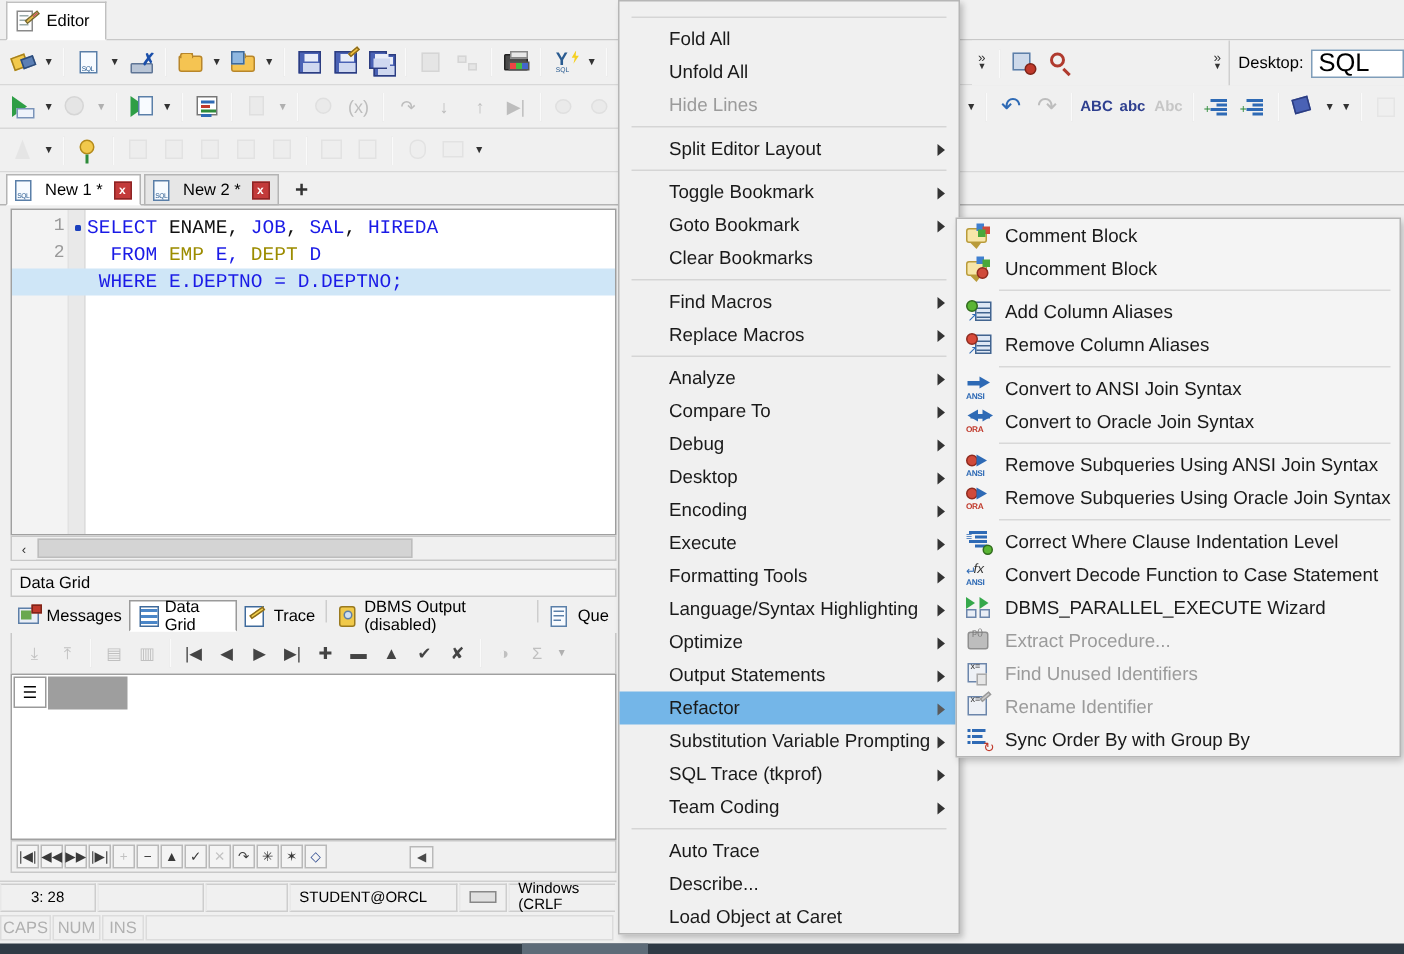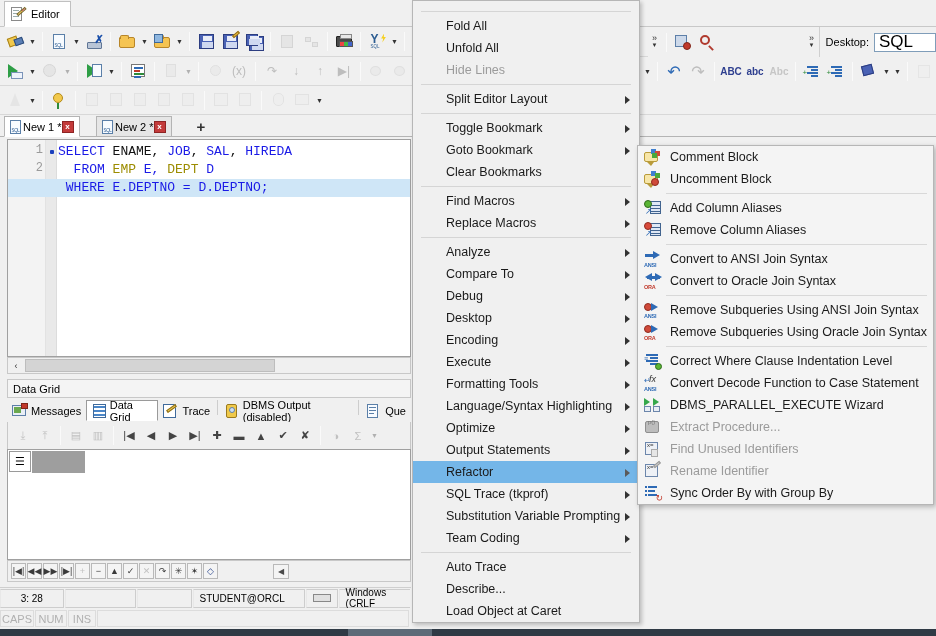--- a/index.html
+++ b/index.html
@@ -116,21 +116,21 @@
   .desktop-box { display: flex; align-items: center; height: 30px; padding-left: 6px;
       border-left: 1px solid #cfcfcf; }
   .desktop-label { font-size: 11px; color: #000; margin-right: 5px; }
   .desktop-combo { background: #fff; border: 1px solid #7f9db9; height: 19px;
       min-width: 62px; padding: 1px 4px; font-size: 17px; display:flex; align-items:center; }
 
   
   .doctabs { position: absolute; left: 0; top: 115px; width: 936px; height: 22px;
       background: #f0f0f0; border-bottom: 1px solid #b4b4b4; }
   .doctab { position: absolute; top: 1px; height: 21px; display: flex; align-items: center;
-      gap: 0; padding: 0 5px; font-size: 11px; border: 1px solid #b4b4b4;
+      gap: 7px; padding: 0 5px; font-size: 11px; border: 1px solid #b4b4b4;
       background: #e6e6e6; }
   .doctab.active { background: #ffffff; border-bottom: 1px solid #fff; }
   .closebox { width: 12px; height: 12px; background: #c33a3a; color: #fff; font-size: 8px;
       display: flex; align-items: center; justify-content: center; border: 1px solid #8e2424;
       font-weight: bold; }
   .plustab { position:absolute; top:2px; height:19px; width:22px; display:flex;
       align-items:center; justify-content:center; font-size:15px; font-weight:bold; color:#333; }
 
   
   .editor {
@@ -872,25 +872,25 @@
       </div>
       <div class="mi">
         <span>Output Statements</span>
         <span class="arrow"></span>
       </div>
       <div class="mi selected">
         <span>Refactor</span>
         <span class="arrow"></span>
       </div>
       <div class="mi">
+        <span>Substitution Variable Prompting</span>
+        <span class="arrow"></span>
+      </div>
+      <div class="mi">
         <span>SQL Trace (tkprof)</span>
-        <span class="arrow"></span>
-      </div>
-      <div class="mi">
-        <span>Substitution Variable Prompting</span>
         <span class="arrow"></span>
       </div>
       <div class="mi">
         <span>Team Coding</span>
         <span class="arrow"></span>
       </div>
       <div class="msep"></div>
       <div class="mi">
         <span>Auto Trace</span>
       </div>

